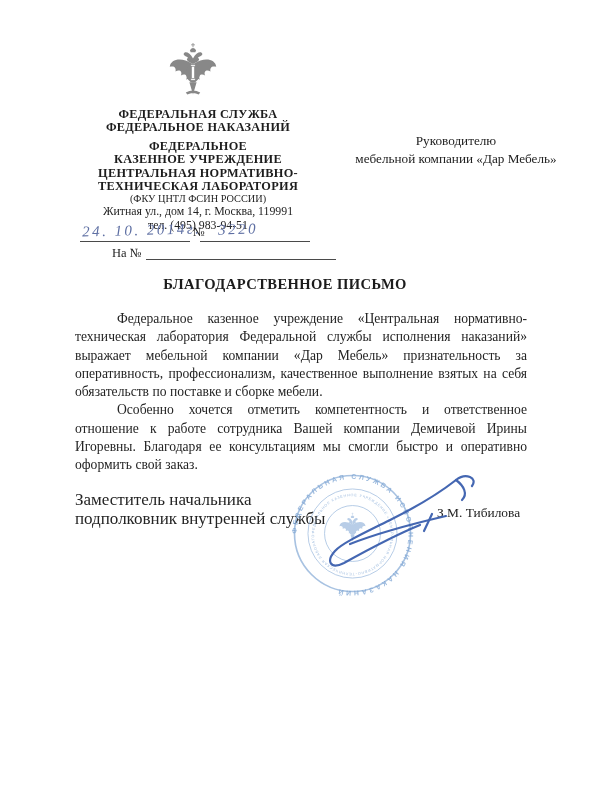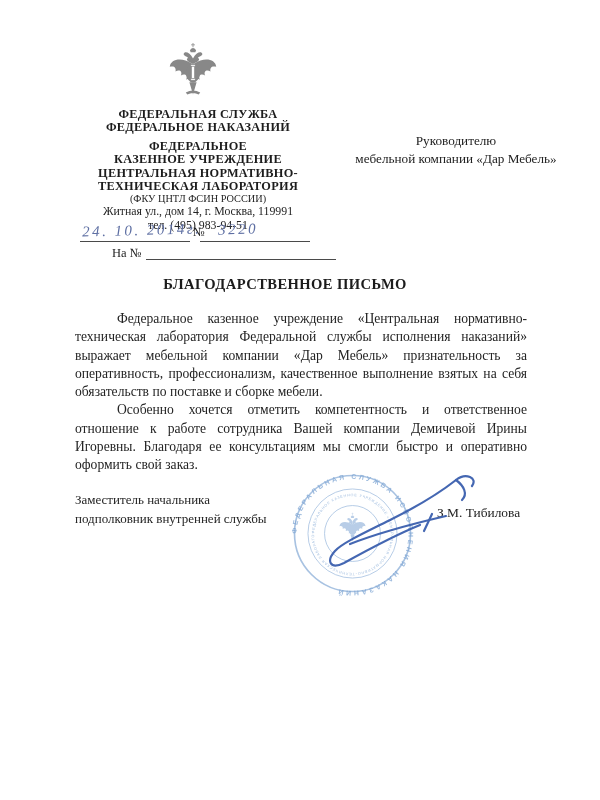--- a/index.html
+++ b/index.html
@@ -33,21 +33,21 @@
                font-size:13.2px; line-height:18px; color:#222; }
   
   .title { position:absolute; left:0; top:276px; width:516px; text-align:center;
            font-weight:bold; font-size:14.6px; letter-spacing:.4px; color:#1c1c1c;margin-left:27px; }
   
   .body-text { position:absolute; left:75px; top:310px; width:452px;
                font-size:13.6px; line-height:18.3px; text-align:justify; color:#242424; }
   .body-text p { margin:0; text-indent:42px; }
   
   .sig-left { position:absolute; left:75px; top:491px; width:260px;
-              font-size:13px; line-height:18.5px; color:#242424; }
+              font-size:17px; line-height:18.5px; color:#242424; }
   .sig-name { position:absolute; left:437px; top:505px; font-size:13.4px; color:#242424; white-space:nowrap; }
   
   .stamp { position:absolute; left:280px; top:461px; width:145px; height:145px; }
   .ink   { position:absolute; left:0; top:0; width:600px; height:800px; pointer-events:none; }
 </style>
 </head>
 <body>
 
 <div class="page">
 

